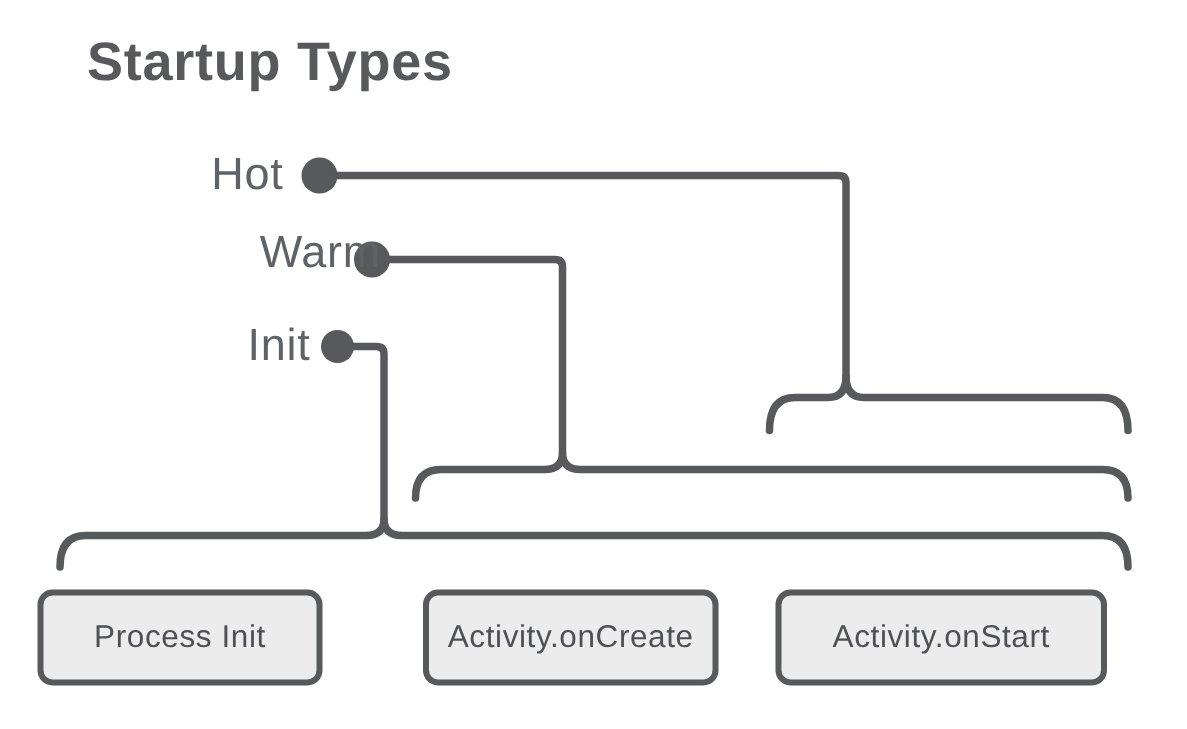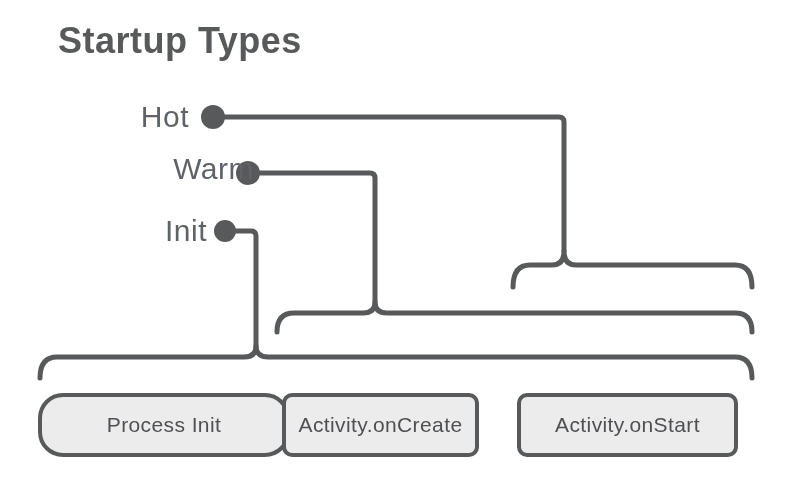--- a/index.html
+++ b/index.html
@@ -57,21 +57,21 @@
     border-radius: 10px;
     display: flex;
     align-items: center;
     justify-content: center;
   }
   .phase-box span {
     font-size: 21px;
     letter-spacing: 0.4px;
     color: var(--box-text, #4f5053);
   }
-  .phase-box.box1 { left: 38px;  width: 252px; border-radius: 25px; }
+  .phase-box.box1 { left: 25px;  width: 190px; }
   .phase-box.box2 { left: 282px; width: 197px; }
   .phase-box.box3 { left: 517px; width: 221px; }
 </style>
 </head>
 <body>
 
 <div class="canvas">
 
   <h1 class="title">Startup Types</h1>
 

